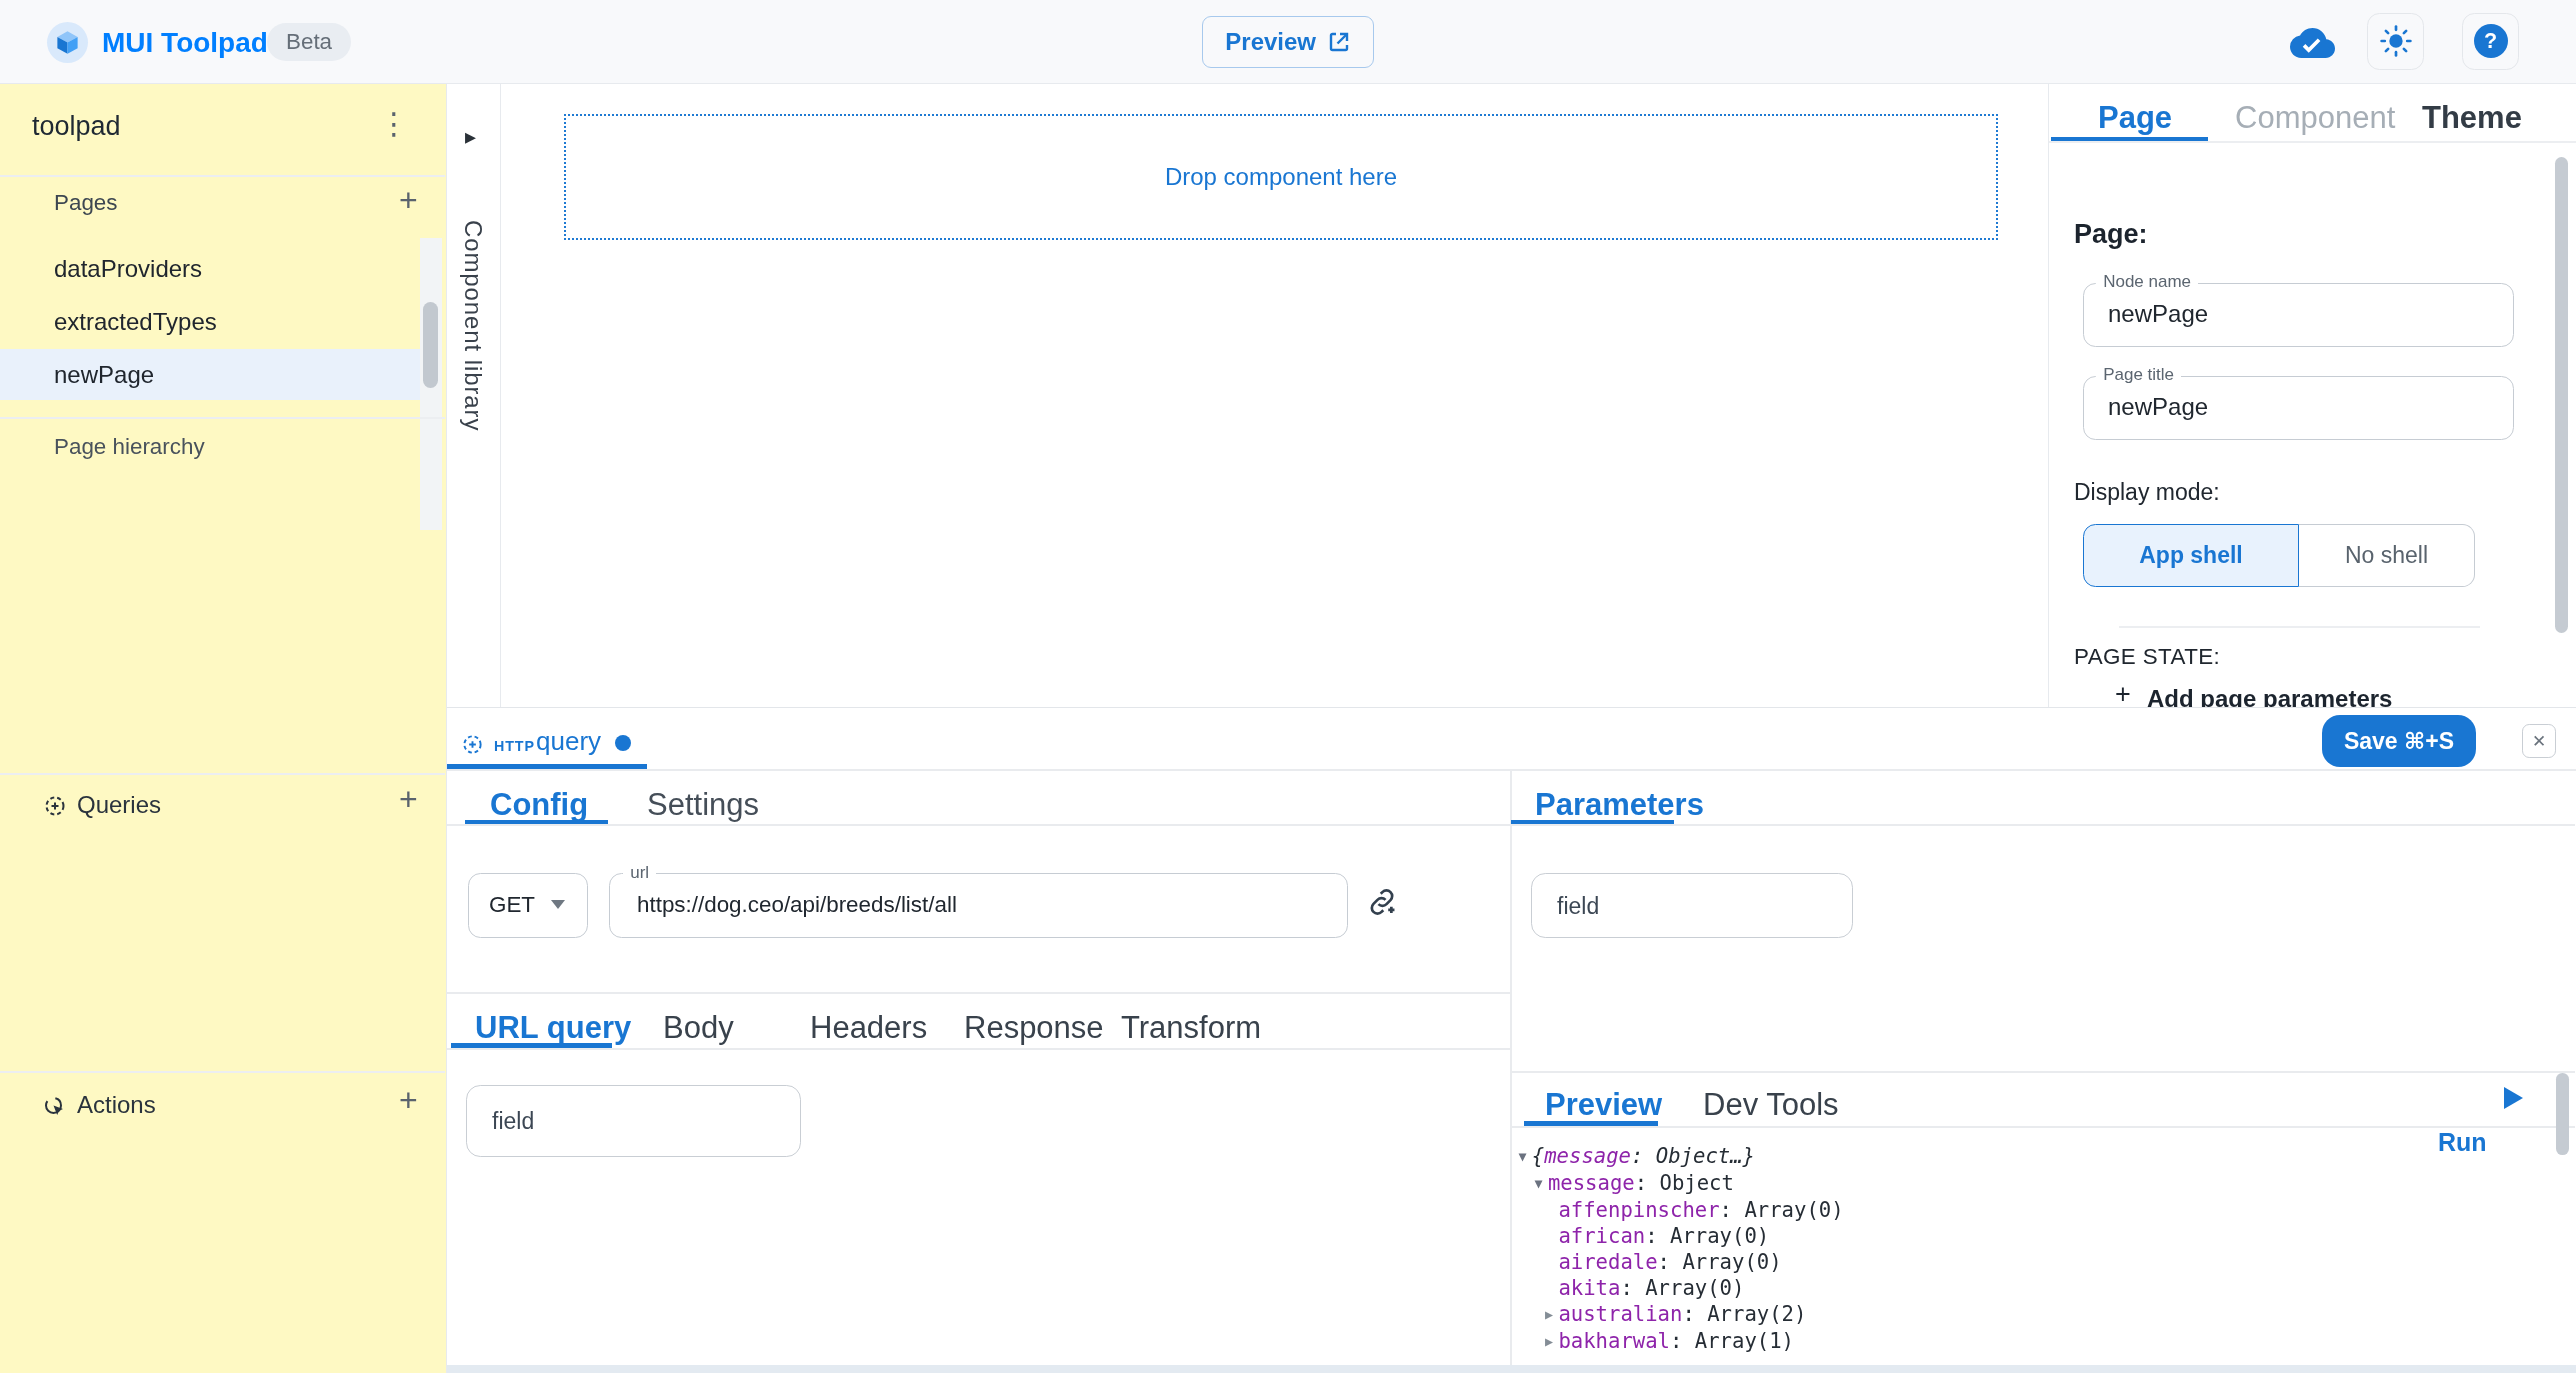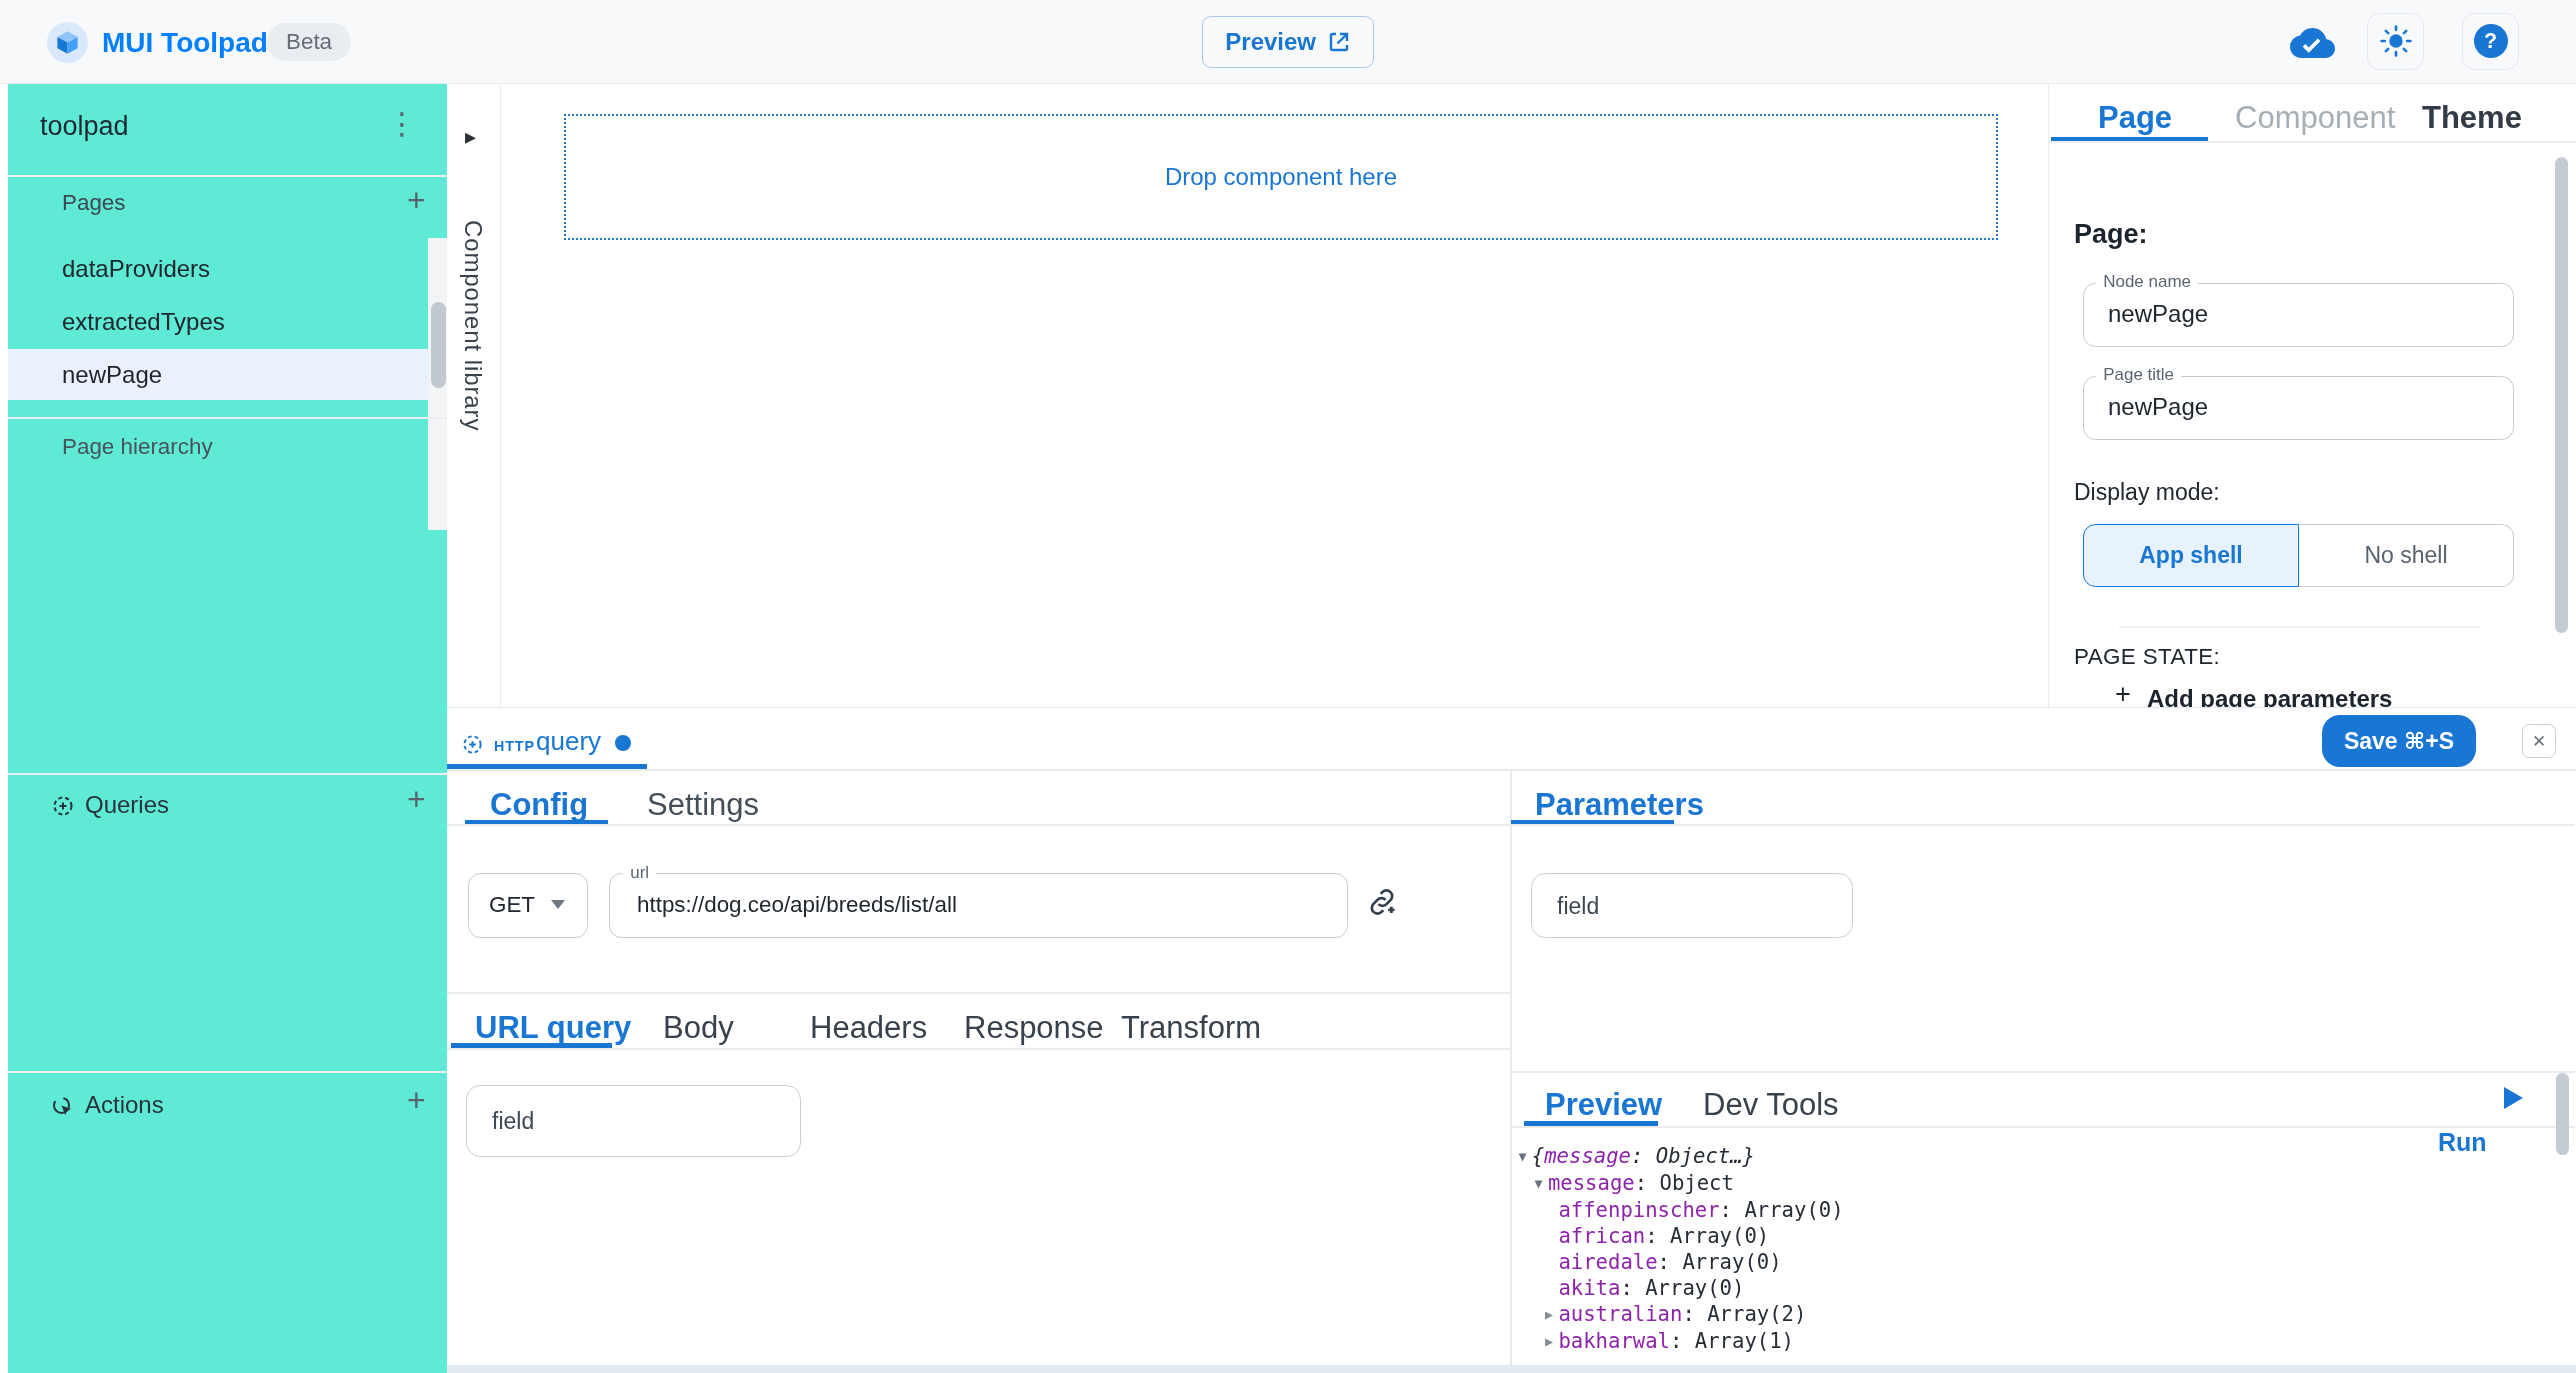--- a/index.html
+++ b/index.html
@@ -8,21 +8,21 @@
   .abs{position:absolute;}
   .hdr{left:0;top:0;width:2576px;height:84px;background:#f8f9fb;border-bottom:1.8px solid #e7eaee;box-sizing:border-box;}
   .logo-circle{left:47px;top:22.4px;width:41px;height:41px;border-radius:50%;background:#d9e9fb;display:flex;align-items:center;justify-content:center;}
   .app-name{left:102px;top:27px;font-size:28px;font-weight:700;color:#007fff;}
   .beta{left:267px;top:23px;height:38px;padding:0 19px;border-radius:19px;background:#e9edf2;color:#656e78;font-size:22.4px;display:flex;align-items:center;}
   .preview-btn{left:1202px;top:16px;width:172px;height:52px;border:1.8px solid #a7c9ed;border-radius:9px;box-sizing:border-box;
                display:flex;align-items:center;justify-content:center;gap:10.7px;color:#1976d2;font-size:24px;font-weight:600;cursor:pointer;background:#f8f9fb;}
   .iconbtn{width:57px;height:57px;top:12.5px;border:1.8px solid #e4e7eb;border-radius:12.5px;box-sizing:border-box;display:flex;align-items:center;justify-content:center;background:#f8f9fb;}
   .help-circle{width:34px;height:34px;border-radius:50%;background:#1976d2;color:#fff;font-size:21.5px;font-weight:700;display:flex;align-items:center;justify-content:center;}
 
-  .sidebar{left:8px;top:84px;width:447px;height:1290px;background:#5eead4;border-right:1.8px solid #e7eaee;box-sizing:border-box;text-align:center;}
+  .sidebar{left:0;top:84px;width:447px;height:1290px;background:#fef9c3;border-right:1.8px solid #e7eaee;box-sizing:border-box;text-align:center;}
   .divider{height:1.8px;background:#eceef1;}
   .proj{left:32px;top:27px;font-size:27px;color:#1f2933;}
   .kebab{left:379px;top:21.5px;font-size:30px;color:#5a636d;cursor:pointer;}
   .sec-label{font-size:22.4px;color:#3d4751;}
   .plus{font-size:32px;color:#5a636d;font-weight:400;cursor:pointer;line-height:1;}
   .pg-item{left:0;width:420px;height:51px;display:flex;align-items:center;padding-left:54px;box-sizing:border-box;font-size:24px;color:#20262e;cursor:pointer;}
   .pg-item.sel{background:#e9f1fb;}
   .strack{left:420px;top:154px;width:21.5px;height:292px;background:#f2f4f6;}
   .sthumb{left:423px;top:218px;width:15px;height:86px;background:#c2c8cf;border-radius:8px;}
   .side-row-label{font-size:24px;color:#2a333d;}
@@ -196,21 +196,21 @@
 
     <div class="abs fld" style="left:34px;top:292px;width:431px;height:64px;"></div>
     <div class="abs fld-label" style="left:47px;top:281px;">Page title</div>
     <div class="abs fld-value" style="left:59px;top:309px;">newPage</div>
 
     <div class="abs" style="left:25px;top:395px;font-size:23px;color:#20272f;">Display mode:</div>
 
     <div class="abs toggle" style="left:34px;top:440px;width:216px;height:63px;background:#e8f2fd;border:1.8px solid #1976d2;border-radius:12.5px 0 0 12.5px;color:#1976d2;font-weight:600;">
       <span>App shell</span>
     </div>
-    <div class="abs toggle" style="left:250px;top:440px;width:215px;height:63px;border:1.8px solid #c6ccd3;border-left:none;border-radius:0 12.5px 12.5px 0;color:#59636d;">
+    <div class="abs toggle" style="left:250px;top:440px;width:176px;height:63px;border:1.8px solid #c6ccd3;border-left:none;border-radius:0 12.5px 12.5px 0;color:#59636d;">
       <span>No shell</span>
     </div>
 
     <div class="abs divider" style="left:70px;top:542px;width:361px;"></div>
     <div class="abs pagestate" style="left:25px;top:560px;">PAGE STATE:</div>
 
     <div class="abs plus" style="left:66px;top:597px;font-size:27px;color:#1c242e;">+</div>
     <div class="abs" style="left:98px;top:601px;font-size:24px;font-weight:600;color:#1c242e;">Add page parameters</div>
 
     <div class="abs vscroll" style="left:506px;top:73px;height:476px;"></div>

